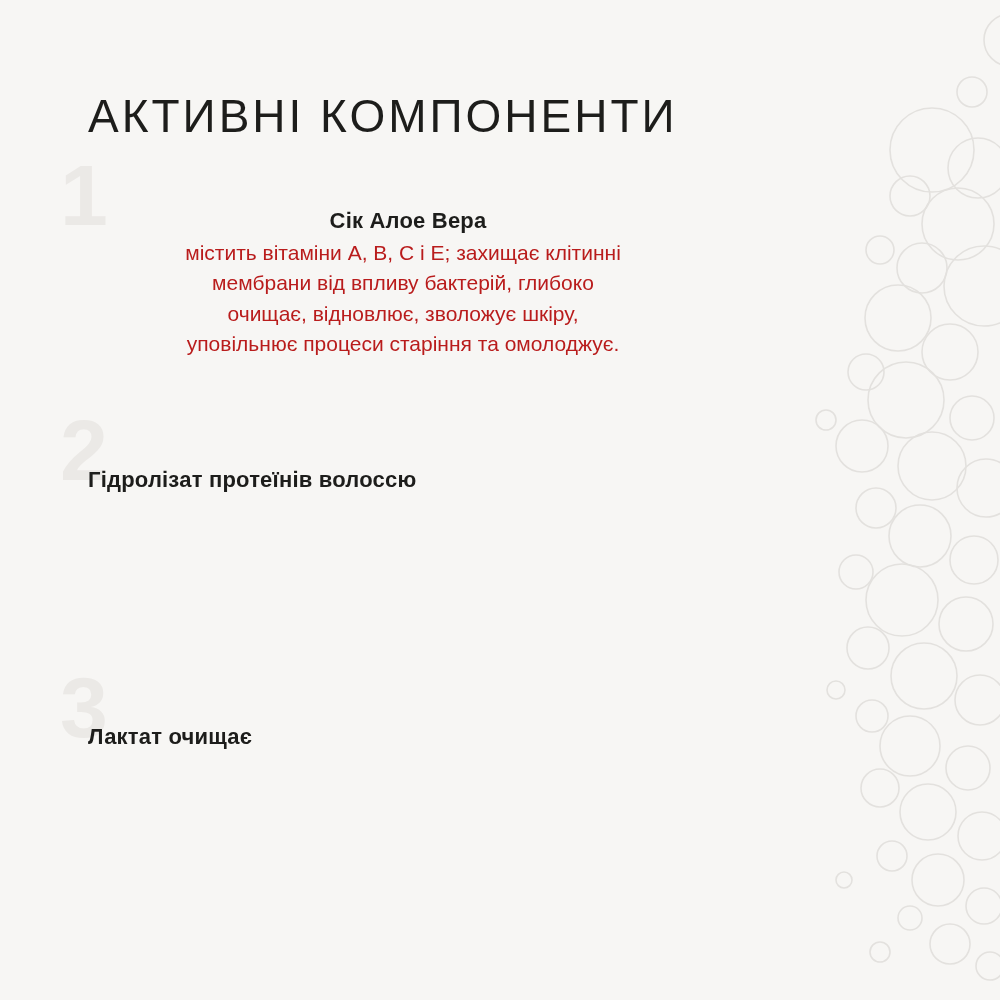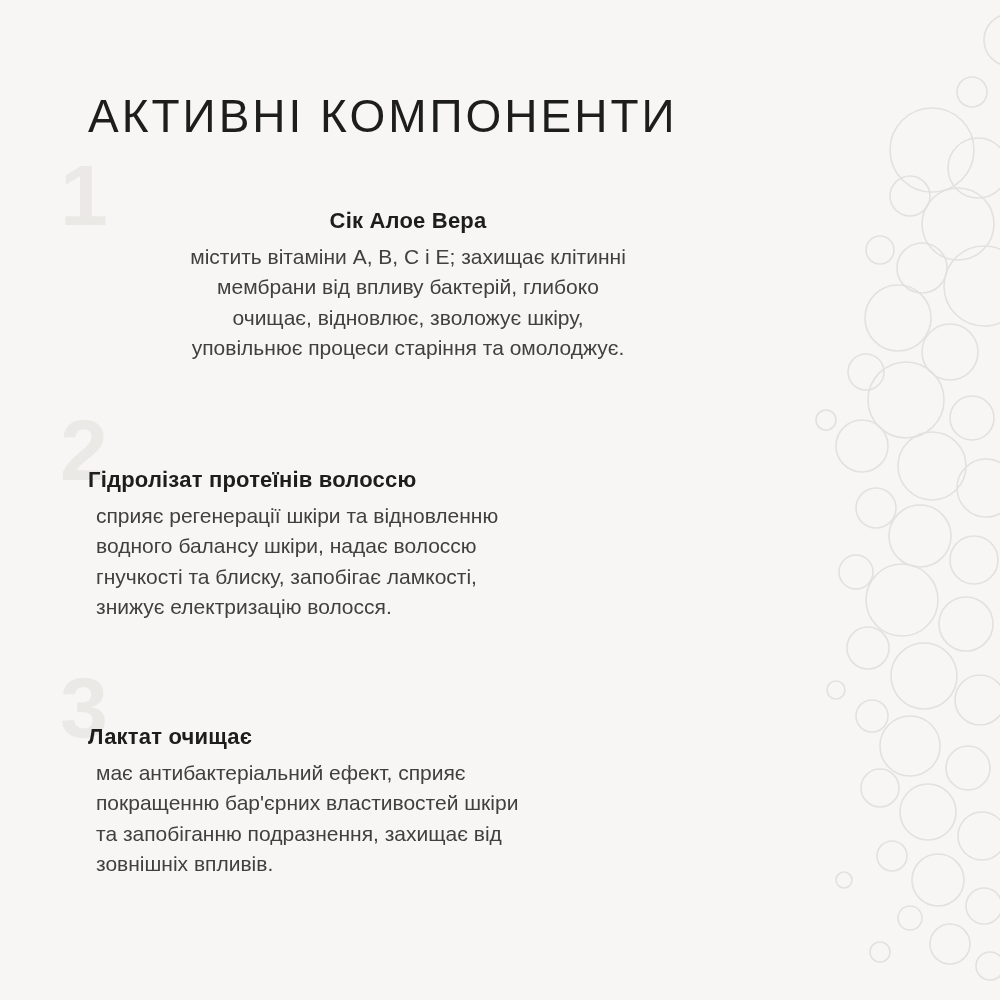--- a/index.html
+++ b/index.html
@@ -86,22 +86,22 @@
     letter-spacing: 0.2px;
   }
 
   .item-1 .item-body { padding-top: 48px; text-align: center; }
   .item-2 .item-body { padding-top: 52px; }
   .item-3 .item-body { padding-top: 52px; }
 
   .item-text {
     font-size: 21px;
     line-height: 1.45;
-    color: #404040;
-    margin: 8px;
+    color: #b91c1c;
+    margin: 0;
     max-width: 630px;
     white-space: pre-line;
   }
 </style>
 </head>
 <body>
 
 <div class="page">
 
   <svg class="bubbles" viewBox="0 0 420 1000" xmlns="http://www.w3.org/2000/svg">
@@ -163,32 +163,24 @@
 мембрани від впливу бактерій, глибоко
 очищає, відновлює, зволожує шкіру,
 уповільнює процеси старіння та омолоджує.</p>
       </div>
     </div>
 
     <div class="item item-2">
       <div class="item-number">2</div>
       <div class="item-body">
         <div class="item-title">Гідролізат протеїнів волоссю</div>
-        <p class="item-text">сприяє регенерації шкіри та відновленню
-водного балансу шкіри, надає волоссю
-гнучкості та блиску, запобігає ламкості,
-знижує електризацію волосся.</p>
       </div>
     </div>
 
     <div class="item item-3">
       <div class="item-number">3</div>
       <div class="item-body">
         <div class="item-title">Лактат очищає</div>
-        <p class="item-text">має антибактеріальний ефект, сприяє
-покращенню бар'єрних властивостей шкіри
-та запобіганню подразнення, захищає від
-зовнішніх впливів.</p>
       </div>
     </div>
 
   </div>
 </div>
 
 </body></html>

